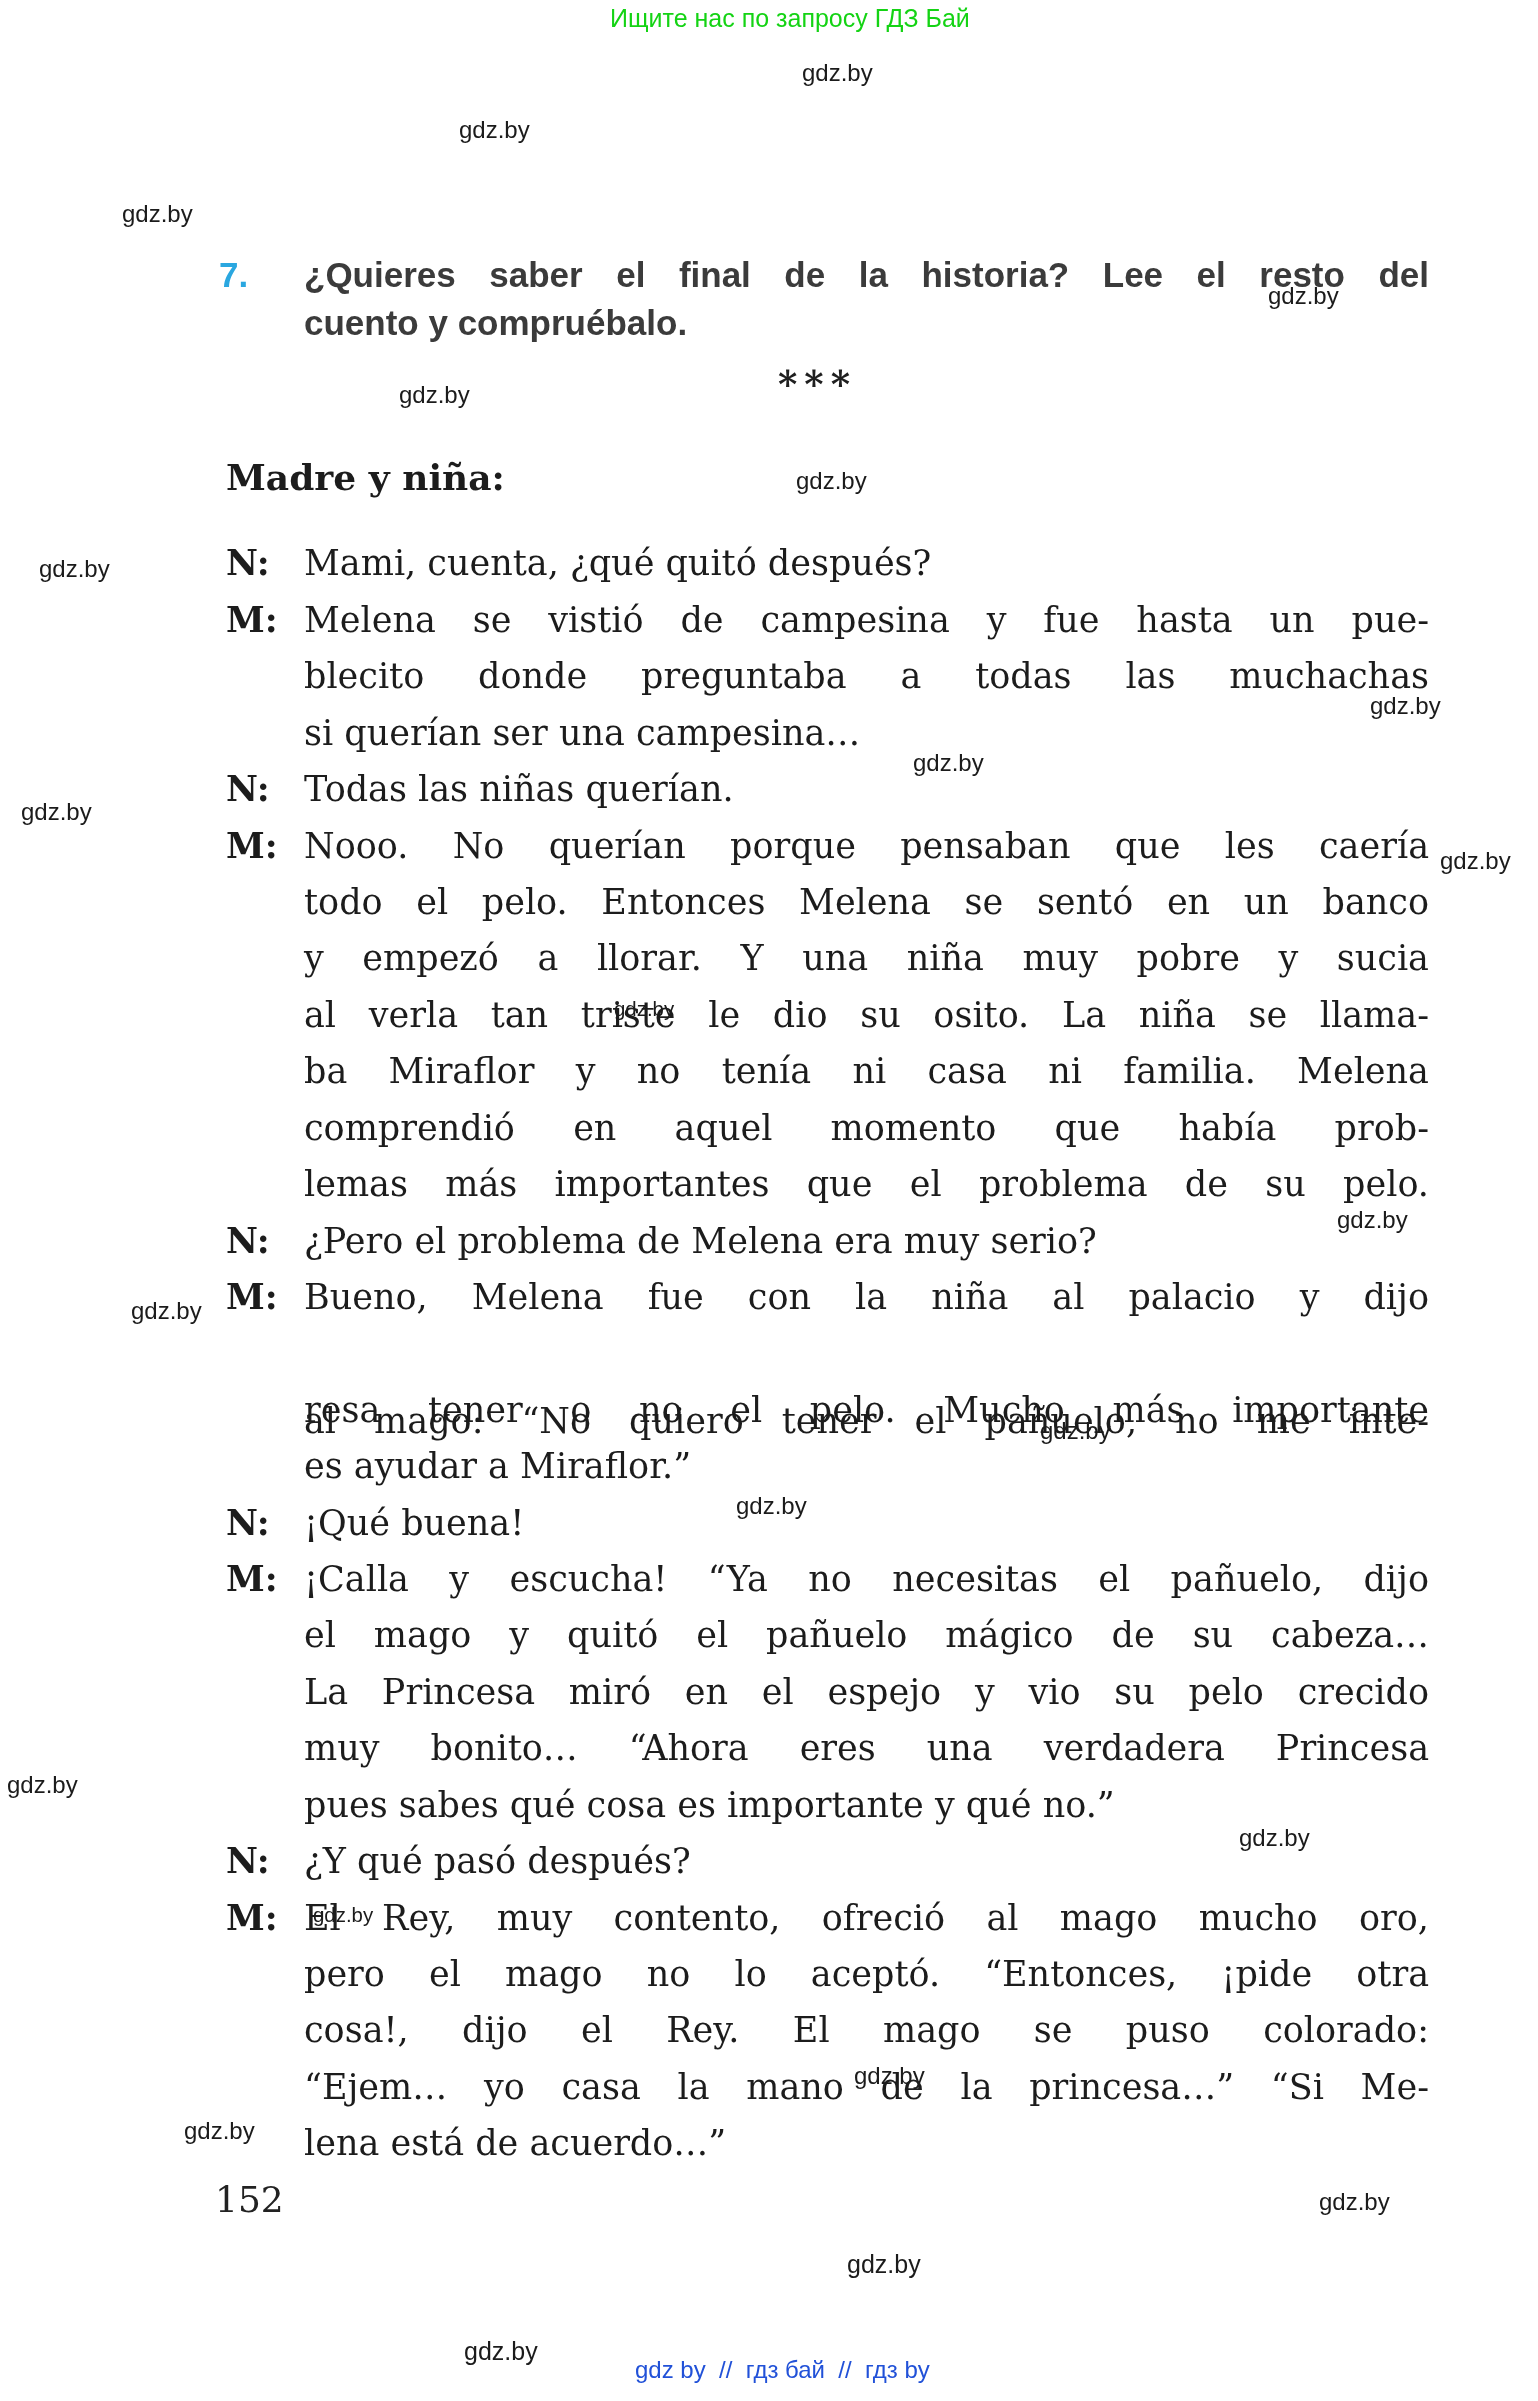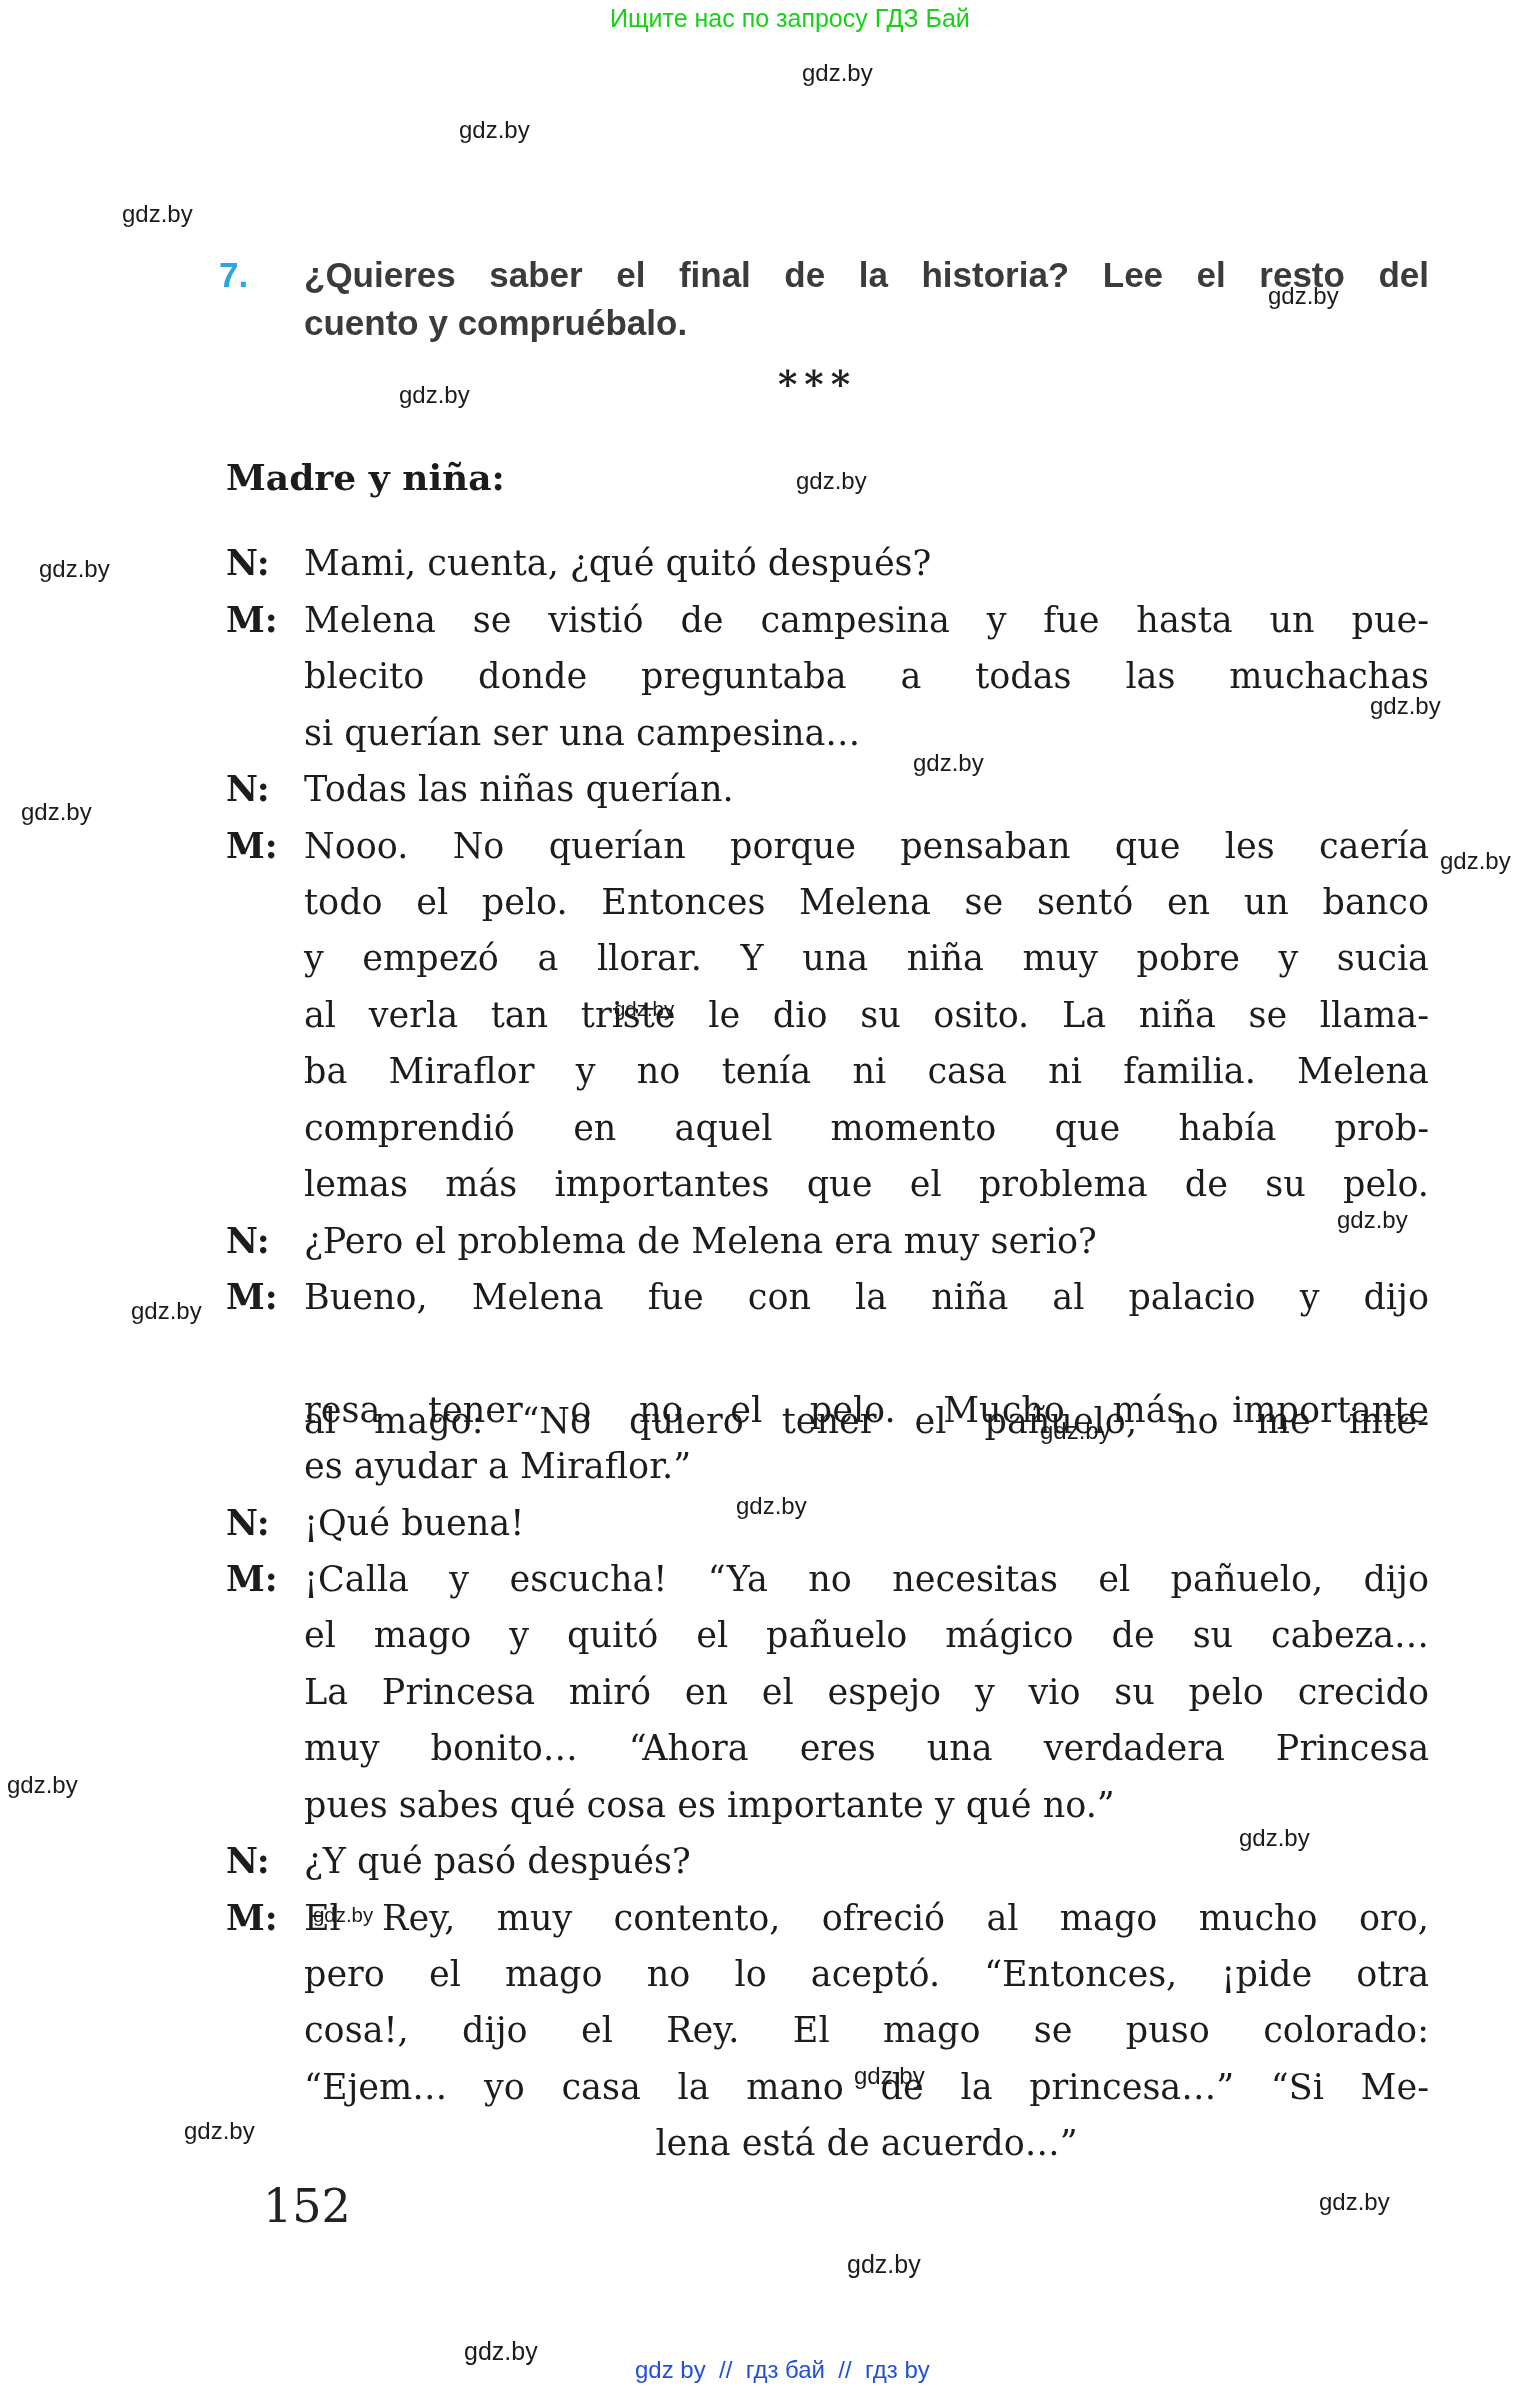--- a/index.html
+++ b/index.html
@@ -100,23 +100,22 @@
     white-space:normal;
     text-align:justify;
     text-align-last:justify;
     text-justify:inter-word;
   }
   
   #page-number{
     position:absolute;
     left:215px; top:2179px;
     font-family:"DejaVu Serif","Liberation Serif",serif;
-    font-size:46px;
+    font-size:36px;
     color:#222222;
-    margin-left:48px;
   }
   #copyright{
     position:absolute;
     left:388px; top:2168px;
     font-size:41px;
     letter-spacing:2.7px;
     white-space:nowrap;
   }
 </style>
 </head>
@@ -249,21 +248,21 @@
       </div>
       <div class="dlg-line" style="top: 1946px;">
         <div class="dlg-text just">pero el mago no lo aceptó. “Entonces, ¡pide otra</div>
       </div>
       <div class="dlg-line" style="top: 2002px;">
         <div class="dlg-text just">cosa!, dijo el Rey. El mago se puso colorado:</div>
       </div>
       <div class="dlg-line" style="top: 2059px;">
         <div class="dlg-text just">“Ejem… yo casa la mano de la princesa…” “Si Me-</div>
       </div>
-      <div class="dlg-line" style="top: 2115px; text-align: center;">
+      <div class="dlg-line" style="top: 2115px;">
         <div class="dlg-text">lena está de acuerdo…”</div>
       </div>
     </div>
 
   <div id="page-number">152</div>
   <div id="footer-links" style="color: rgb(33, 81, 216);">gdz by  //  гдз бай  //  гдз by</div>
 
 </div>
 
 

